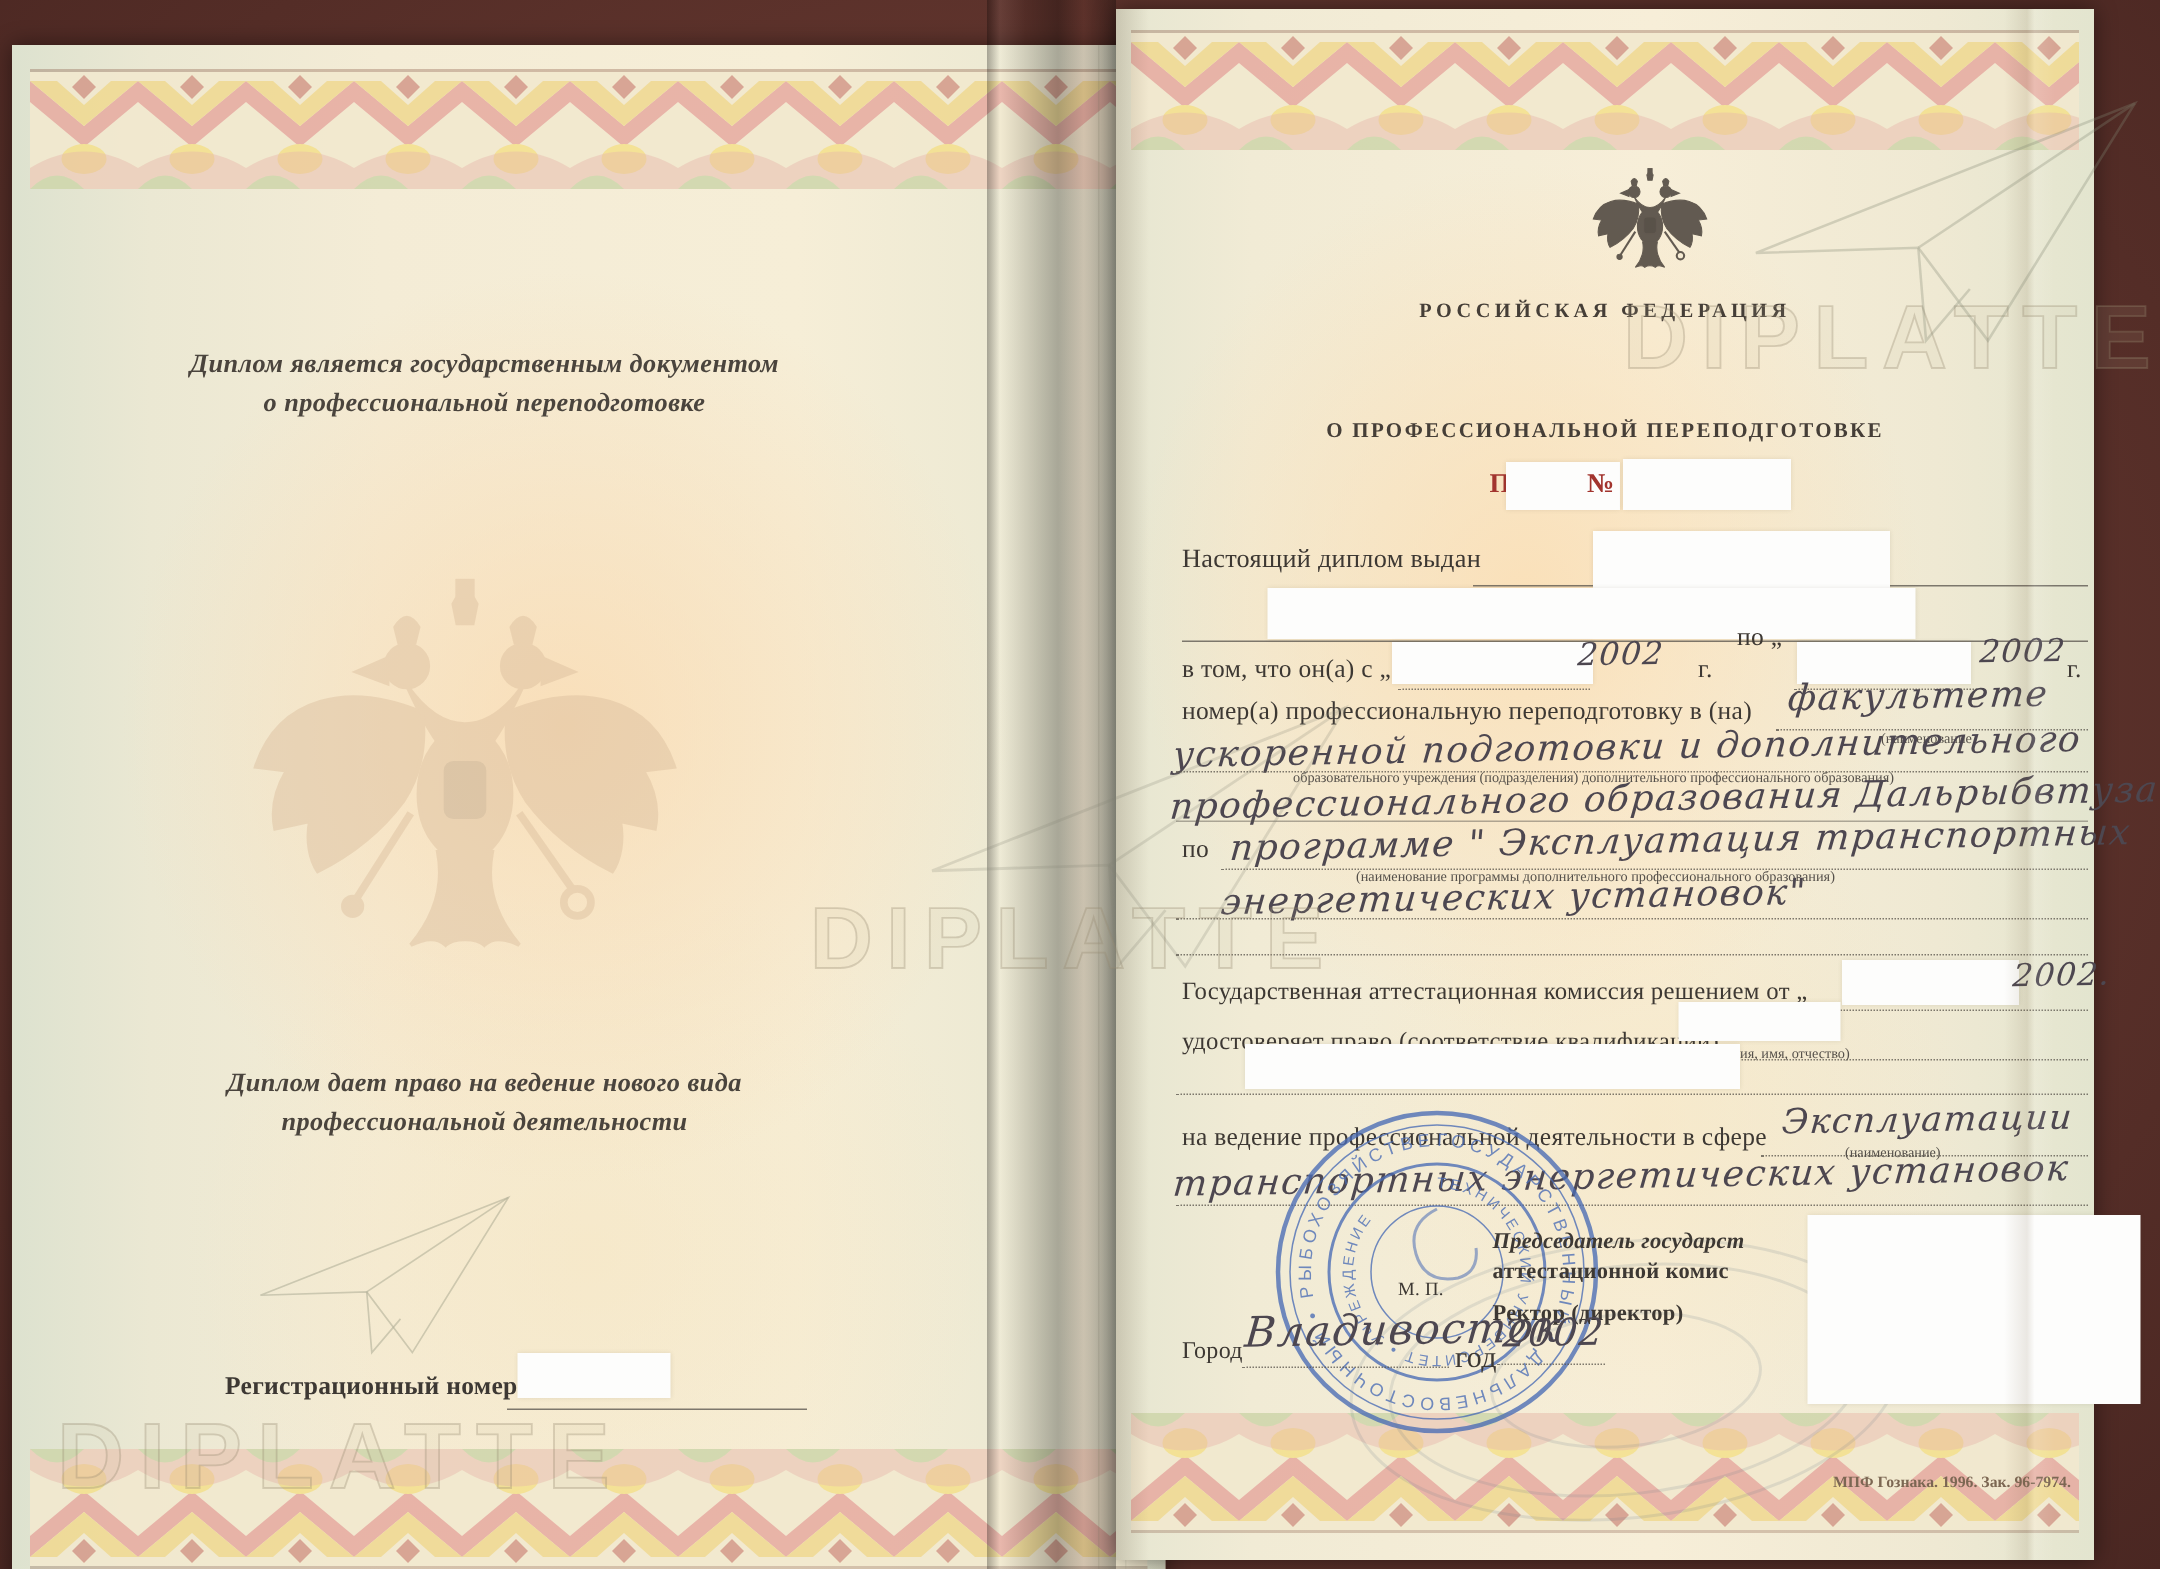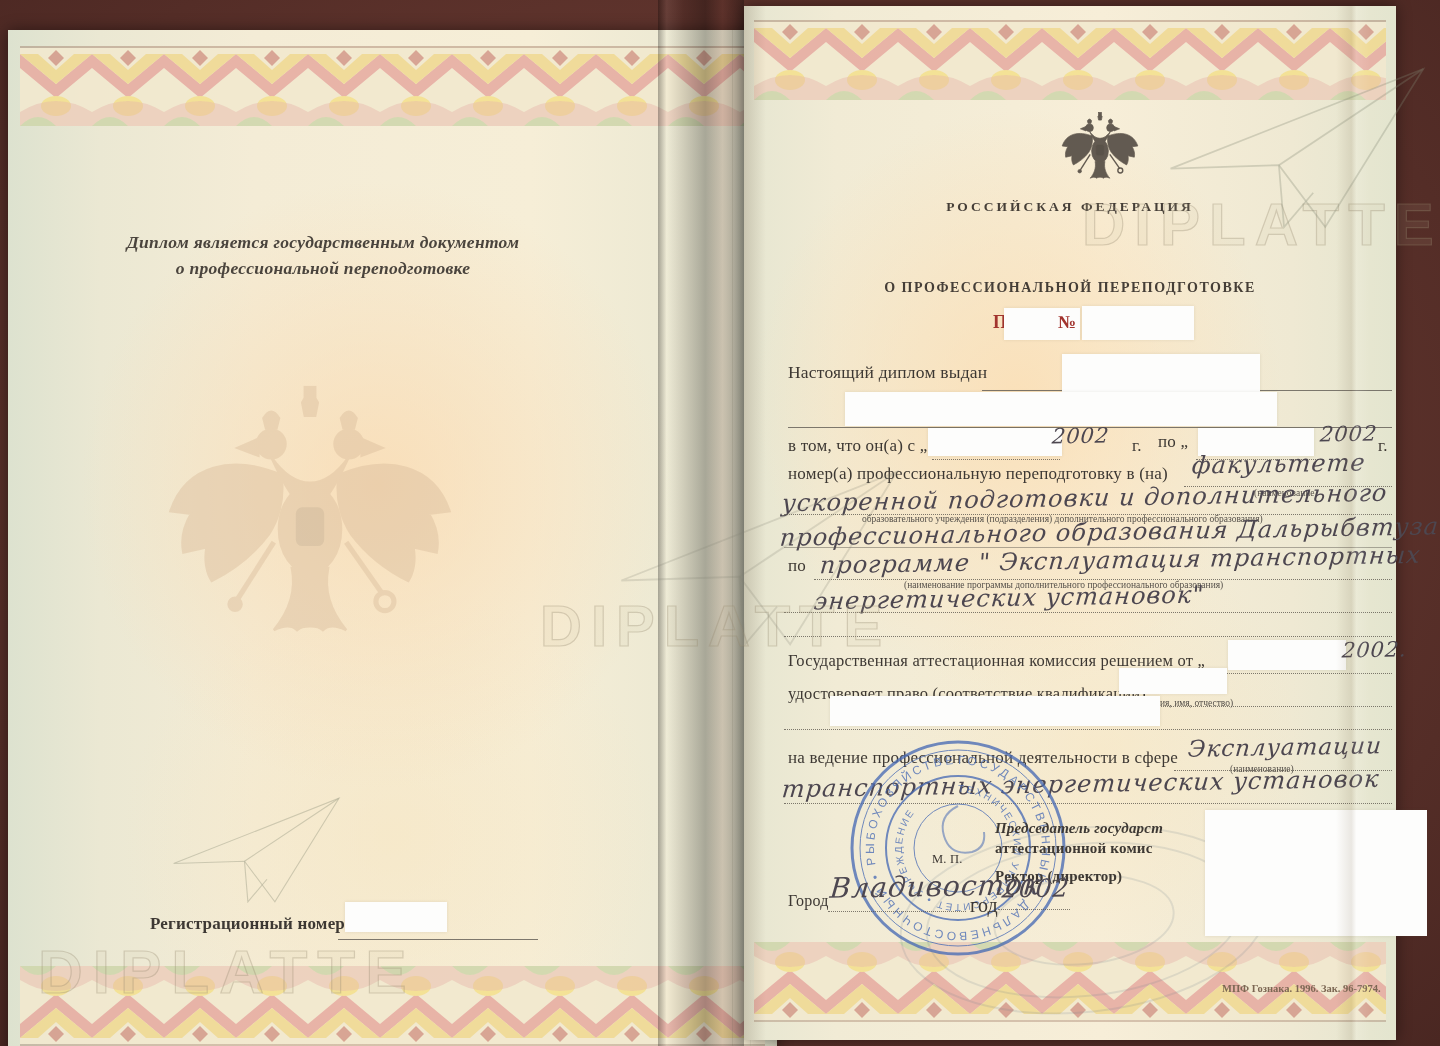--- a/index.html
+++ b/index.html
@@ -102,20 +102,24 @@
 
     <div class="note" style="top:199px">
       <div>Диплом является государственным документом</div>
       <div>о профессиональной переподготовке</div>
     </div>
 
     <svg style="position:absolute;left:118px;top:352px;width:368px;height:310px;color:#d9bb9a;opacity:.42">
         <use href="#eagle"></use>
       </svg>
 
+    <div class="note" style="top:678px">
+      <div>Диплом дает право на ведение нового вида</div>
+      <div>профессиональной деятельности</div>
+    </div>
 
     <svg class="plane" style="left:160px;top:760px;width:180px;height:120px;color:rgba(125,130,108,.6)">
         <use href="#plane"></use>
       </svg>
 
     <div class="lbl" style="left:142px;top:884px;font-weight:600">Регистрационный номер</div>
     <div class="sline" style="left:330px;top:909px;width:200px"></div>
     <div class="rbox" style="left:337px;top:872px;width:102px;height:30px"></div>
 
     <div class="wm" style="left:30px;top:906px;font-size:62px">DIPLATTE</div>
@@ -153,21 +157,21 @@
     <div class="sline" style="left:238px;top:384px;width:410px"></div>
     <div class="rbox" style="left:318px;top:348px;width:198px;height:38px"></div>
     <div class="sline" style="left:44px;top:421px;width:604px"></div>
     <div class="rbox" style="left:101px;top:386px;width:432px;height:34px"></div>
 
     <div class="lbl" style="left:44px;top:430px">в том, что он(а) с „</div>
     <div class="dots" style="left:188px;top:452px;width:128px"></div>
     <div class="rbox" style="left:184px;top:422px;width:134px;height:28px"></div>
     <div class="hw" style="left:308px;top:418px;font-size:21px">2002</div>
     <div class="lbl" style="left:388px;top:430px">г.</div>
-    <div class="lbl" style="left:414px;top:426px">по „</div>
+    <div class="lbl" style="left:414px;top:409px">по „</div>
     <div class="dots" style="left:452px;top:452px;width:122px"></div>
     <div class="rbox" style="left:454px;top:422px;width:116px;height:28px"></div>
     <div class="hw" style="left:576px;top:416px;font-size:21px">2002</div>
     <div class="lbl" style="left:634px;top:430px">г.</div>
 
     <div class="lbl" style="left:44px;top:458px">номер(а) профессиональную переподготовку в (на)</div>
     <div class="hw" style="left:448px;top:444px;font-size:24px">факультете</div>
     <div class="dots" style="left:440px;top:479px;width:208px"></div>
     <div class="cap" style="left:510px;top:482px">(наименование</div>
 

